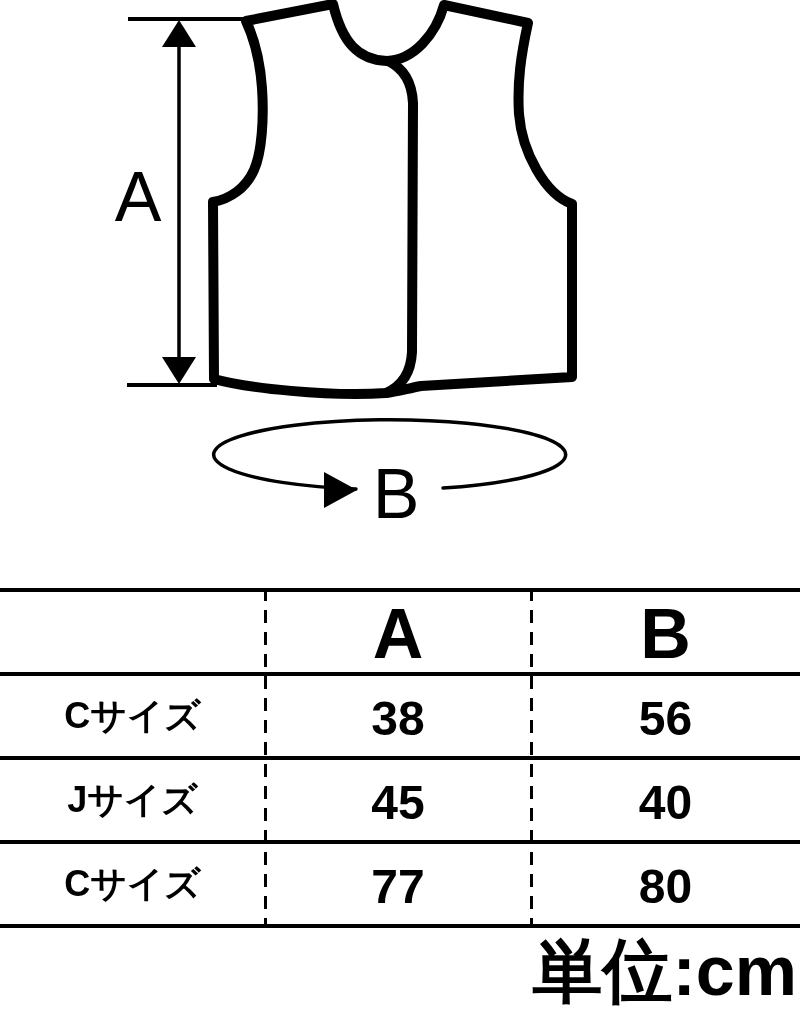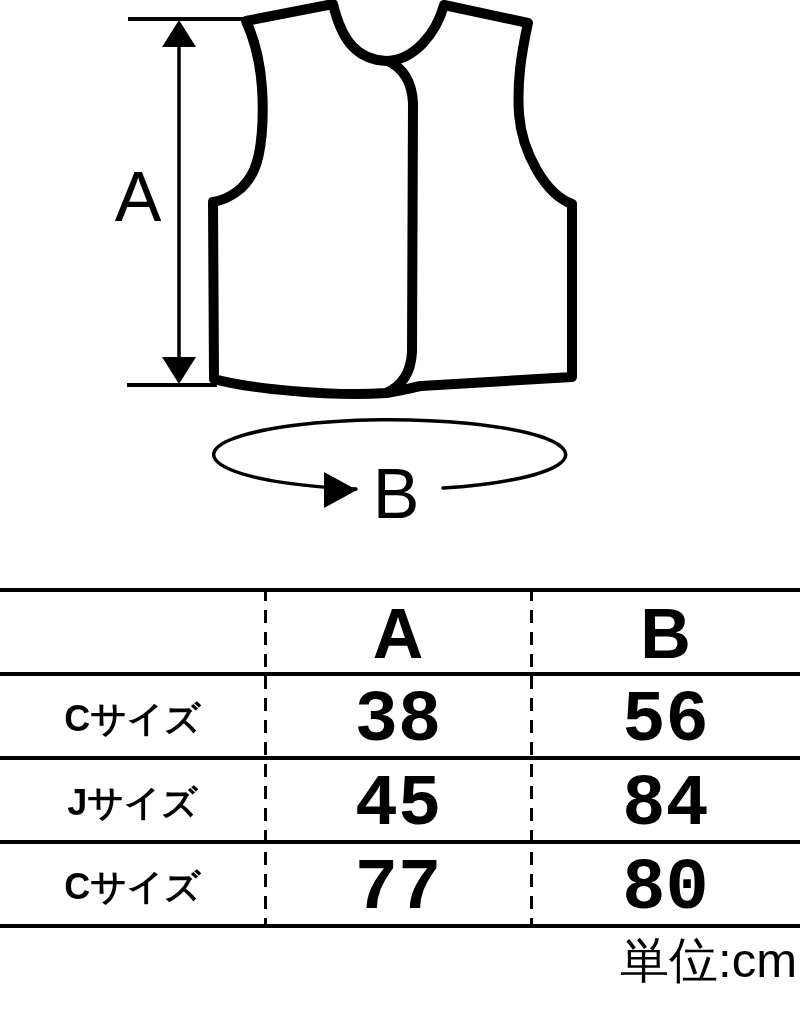--- a/index.html
+++ b/index.html
@@ -32,37 +32,37 @@
   }
   .t-cell {
     display: flex;
     align-items: center;
     justify-content: center;
     height: 100%;
     font-weight: 700;
   }
   .t-cell.label { font-size: 36px; letter-spacing: 0px; }
   .t-cell.head  { font-size: 70px; padding-top: 2px; }
-  .t-cell.num   { font-size: 72px; padding-top: 4px; font-family: Liberation Mono, monospace; }
+  .t-cell.num   { font-size: 48px; padding-top: 4px; }
   .dash-line {
     position: absolute;
     top: 588px;
     width: 3px;
     height: 340px;
     background: repeating-linear-gradient(
       to bottom, #000 0px, #000 13px, transparent 13px, transparent 22px);
   }
   .dash-line.c1 { left: 264px; }
   .dash-line.c2 { left: 530px; }
   .unit-note {
     position: absolute;
     top: 936px;
     right: 3px;
-    font-size: 49px;
-    font-weight: 400;
+    font-size: 70px;
+    font-weight: 700;
     line-height: 1;
   }
   svg text { fill: #000; }
 </style>
 </head>
 <body>
 
 <div class="screen">
 
   <div class="diagram-wrap">
@@ -115,21 +115,21 @@
 
     <div class="t-row">
       <div class="t-cell label">Cサイズ</div>
       <div class="t-cell num">38</div>
       <div class="t-cell num">56</div>
     </div>
 
     <div class="t-row">
       <div class="t-cell label">Jサイズ</div>
       <div class="t-cell num">45</div>
-      <div class="t-cell num">84</div>
+      <div class="t-cell num">40</div>
     </div>
 
     <div class="t-row">
       <div class="t-cell label">Cサイズ</div>
       <div class="t-cell num">77</div>
       <div class="t-cell num">80</div>
     </div>
   </div>
 
   <div class="dash-line c1"></div>

